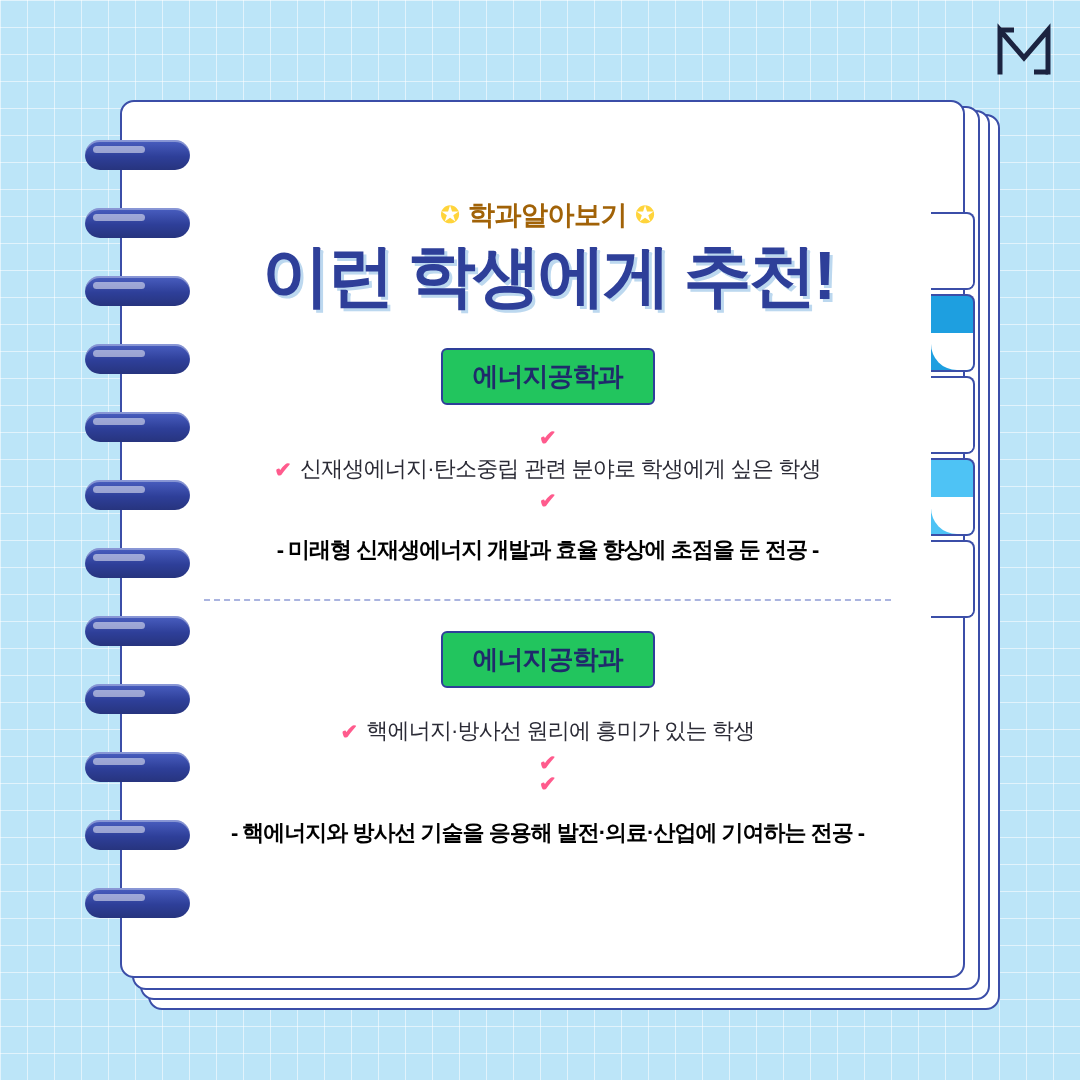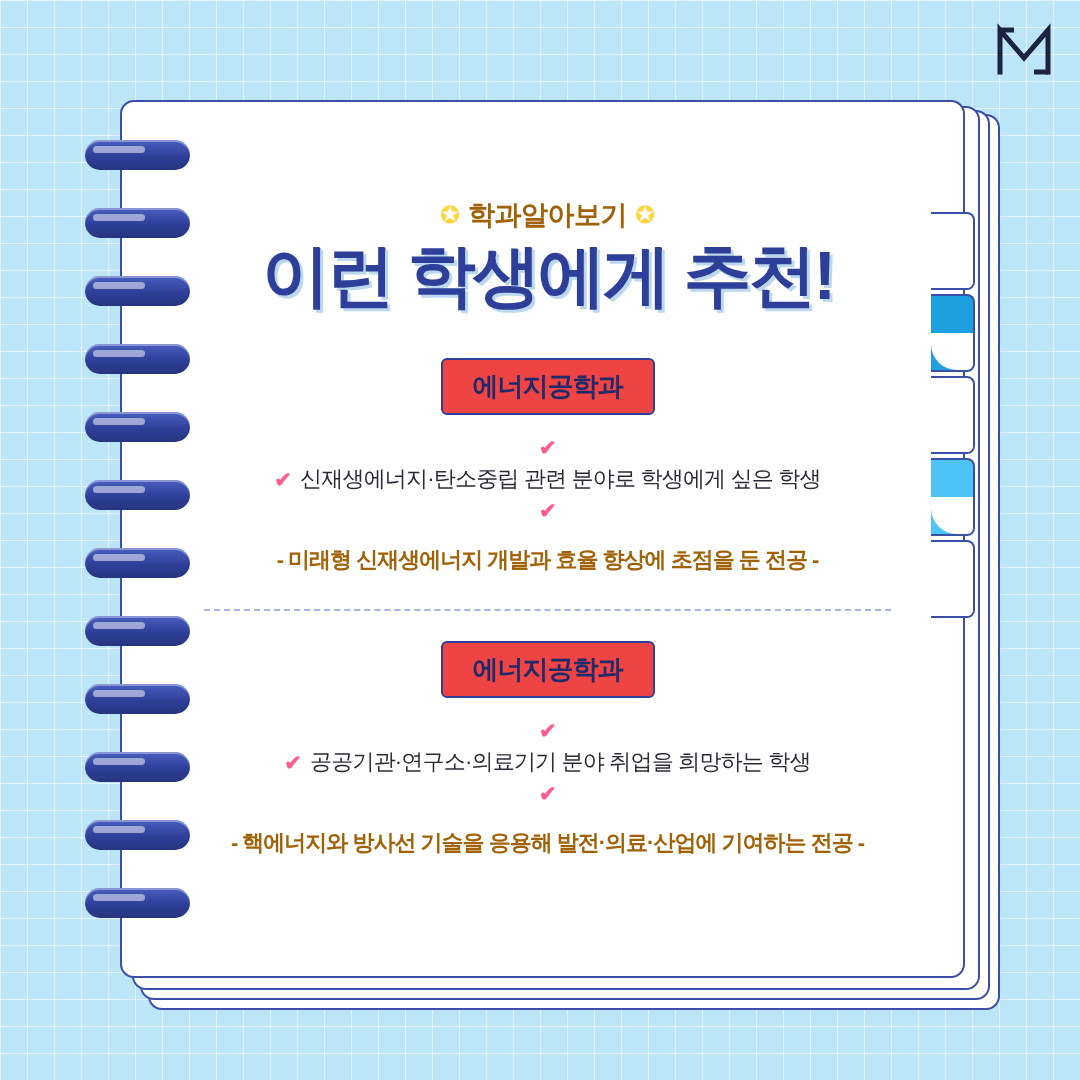--- a/index.html
+++ b/index.html
@@ -143,35 +143,35 @@
     color: #a16207;
     letter-spacing: -0.5px;
   }
 
   #headline {
     font-size: 68px;
     font-weight: 900;
     color: #2e3f99;
     letter-spacing: -3px;
     line-height: 1.08;
-    margin-bottom: 46px;
+    margin-bottom: 36px;
     text-shadow:
       3px 3px 0 #bcd8ef,
       -1px -1px 0 #ffffff;
   }
 
   .dept-badge {
     display: inline-block;
     border: 2px solid #2e3f99;
     border-radius: 6px;
     padding: 9px 30px;
     font-size: 26px;
     font-weight: bold;
     color: #1f2a6b;
-    background: #ef4444;
+    background: #22c55e;
     letter-spacing: -1px;
   }
 
   .bullets { margin-top: 22px; }
   .bullet-row {
     display: flex;
     align-items: center;
     justify-content: center;
     gap: 9px;
     font-size: 22px;
@@ -183,21 +183,21 @@
     color: #ff5b8d;
     font-size: 21px;
     font-weight: bold;
     line-height: 1;
   }
 
   .tagline {
     margin-top: 24px;
     font-size: 22px;
     font-weight: bold;
-    color: #a16207;
+    color: #000000;
     letter-spacing: -1px;
   }
 
   .divider {
     margin: 34px 12px 30px 12px;
     border-top: 2px dashed #aab4e0;
     height: 0;
   }
 
   .section { }
@@ -267,24 +267,24 @@
         <div class="tagline">- 미래형 신재생에너지 개발과 효율 향상에 초점을 둔 전공 -</div>
       </div>
 
       <div class="divider"></div>
 
       <div class="section second">
         <div class="dept-badge">에너지공학과</div>
         <div class="bullets">
           <div class="bullet-row">
             <span class="check">✔</span>
-          </div>
-          <div class="bullet-row">
-            <span class="check">✔</span>
-            <span>공공기관·연구소·의료기기 분야 취업을 희망하는 학생</span>
+            <span>핵에너지·방사선 원리에 흥미가 있는 학생</span>
+          </div>
+          <div class="bullet-row">
+            <span class="check">✔</span>
           </div>
           <div class="bullet-row">
             <span class="check">✔</span>
           </div>
         </div>
         <div class="tagline">- 핵에너지와 방사선 기술을 응용해 발전·의료·산업에 기여하는 전공 -</div>
       </div>
 
     </div>
   </div>

